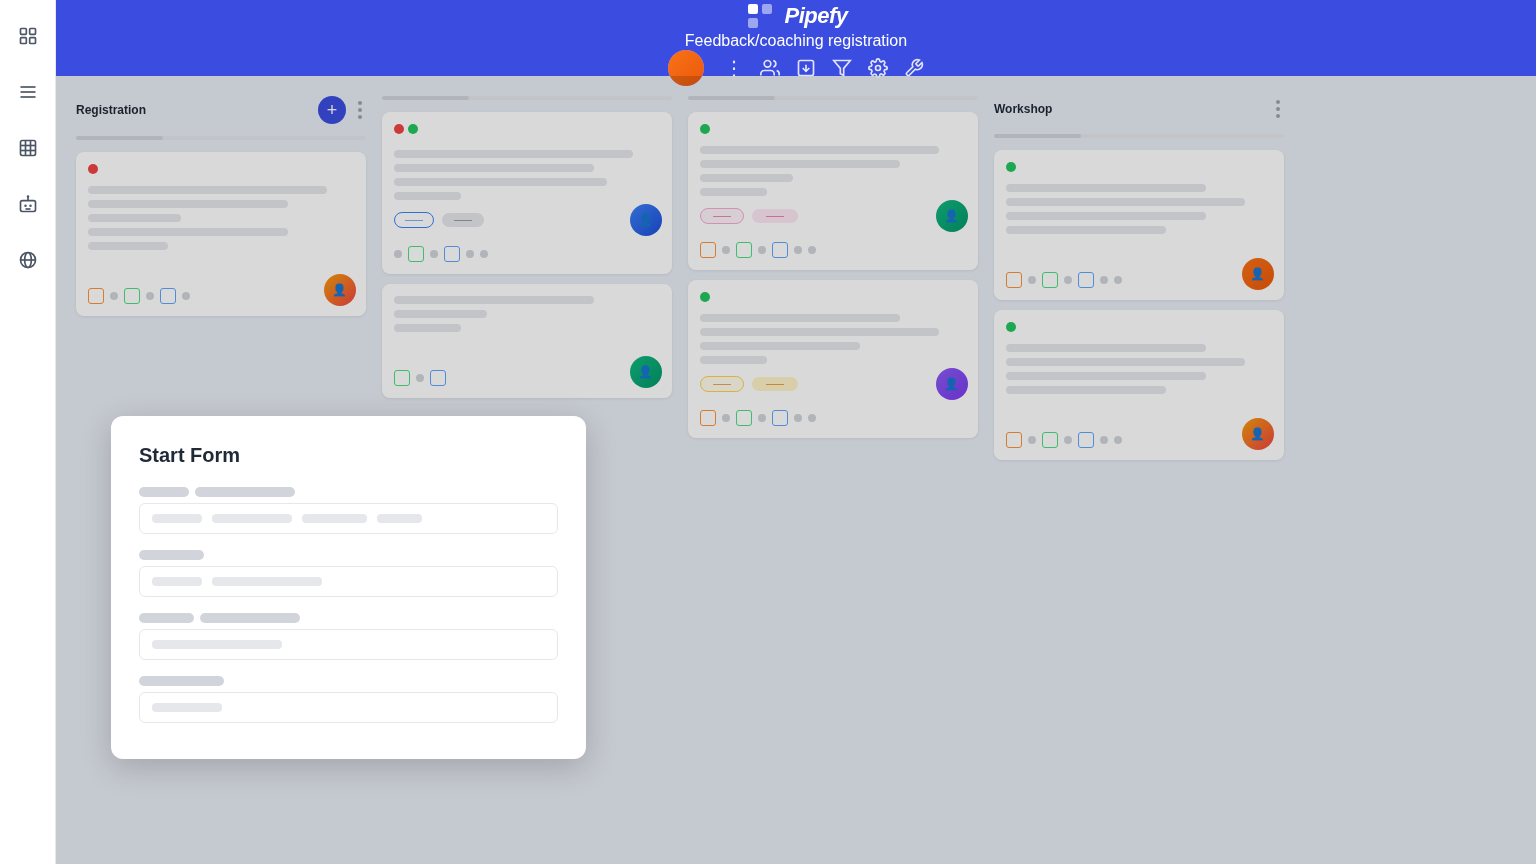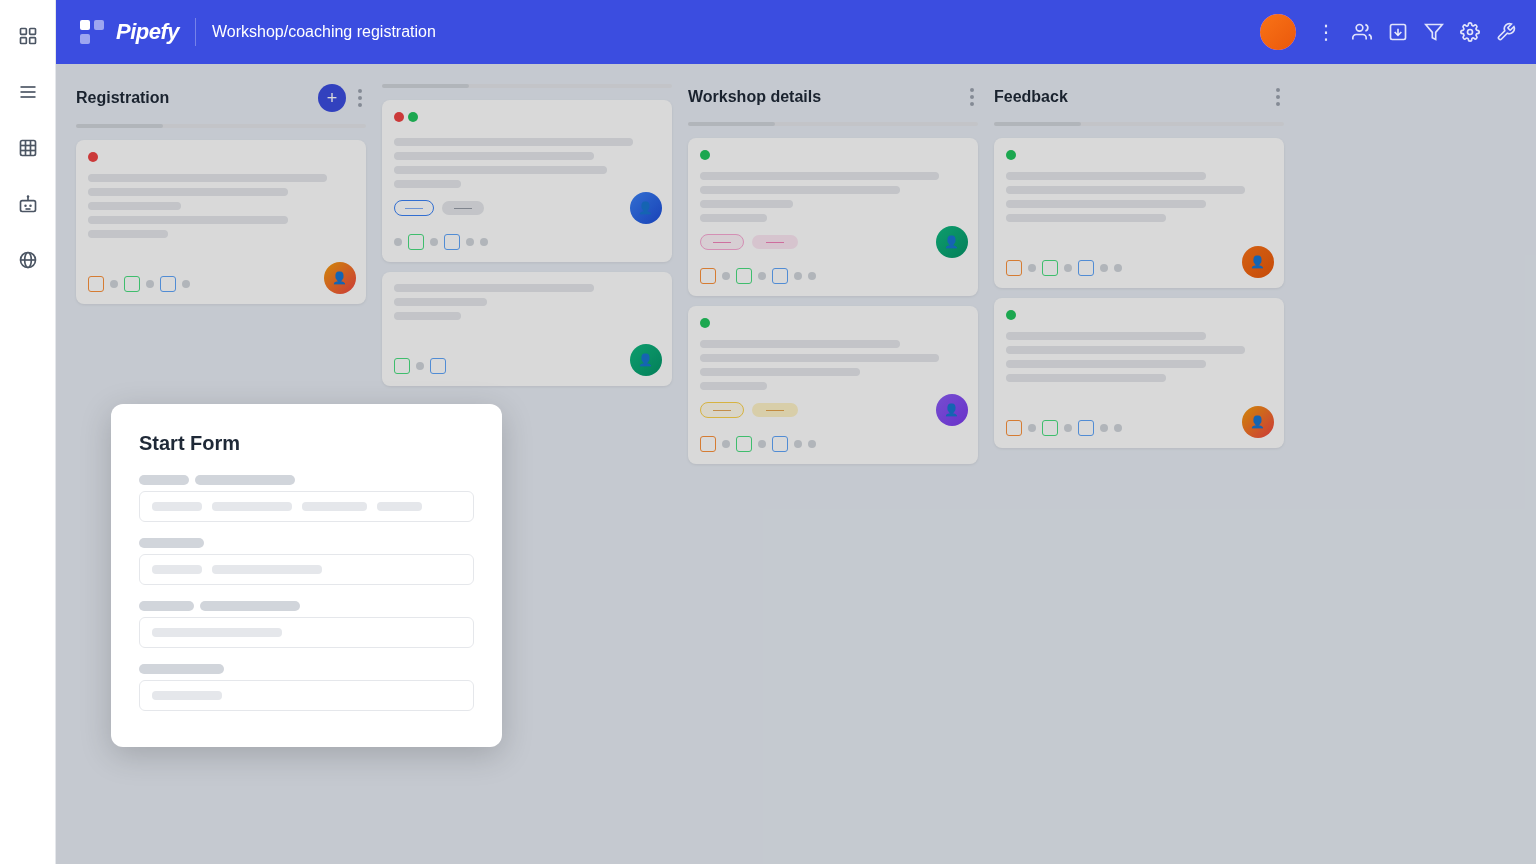--- a/index.html
+++ b/index.html
@@ -40,25 +40,26 @@
     .main {
       flex: 1;
       display: flex;
       flex-direction: column;
       overflow: hidden;
     }
 
     
     .header {
       background: #3b4de0;
-      height: 64px;
+      height: 76px;
       display: flex;
       align-items: center;
       padding: 0 20px;
       flex-shrink: 0;
+      flex-direction: column;
     }
     .header-title {
       color: #fff;
       font-size: 16px;
       font-weight: 400;
       flex: 1;
     }
     .header-actions {
       display: flex;
       align-items: center;
@@ -108,21 +109,21 @@
       flex-direction: column;
       gap: 0;
     }
     .column-header {
       display: flex;
       align-items: center;
       gap: 8px;
       margin-bottom: 12px;
     }
     .column-title {
-      font-size: 16px;
+      font-size: 12px;
       font-weight: 600;
       color: #1f2937;
       flex: 1;
     }
     .column-add-btn {
       width: 28px;
       height: 28px;
       border-radius: 50%;
       background: #3b4de0;
       color: #fff;
@@ -241,21 +242,21 @@
       background: rgba(0,0,0,0.15);
       z-index: 10;
       border-radius: 0;
     }
 
     
     .start-form-modal {
       position: absolute;
       left: 55px;
       top: 340px;
-      width: 391px;
+      width: 475px;
       background: #fff;
       border-radius: 12px;
       box-shadow: 0 8px 32px rgba(0,0,0,0.18);
       z-index: 20;
       overflow: hidden;
       display: flex;
       flex-direction: column;
     }
     .modal-content {
       padding: 28px 28px 20px;
@@ -413,21 +414,21 @@
   <div class="header">
     <div class="pipefy-logo">
       <svg width="32" height="32" viewBox="0 0 32 32" style="margin-right:6px;">
         <rect x="4" y="4" width="10" height="10" rx="2" fill="white"></rect>
         <rect x="18" y="4" width="10" height="10" rx="2" fill="white" opacity="0.5"></rect>
         <rect x="4" y="18" width="10" height="10" rx="2" fill="white" opacity="0.5"></rect>
       </svg>
       <span class="pipefy-logo-text">Pipefy</span>
     </div>
     <div style="width:1px;height:28px;background:rgba(255,255,255,0.3);margin:0 16px;"></div>
-    <span class="header-title">Workshop/coaching registration</span>
+    <span class="header-title">Feedback/coaching registration</span>
     <div class="header-actions">
       <div class="header-avatar">
         <div class="avatar-face face-5" style="width:100%;height:100%;border-radius:50%;"></div>
       </div>
       <div class="three-dots">⋮</div>
       <div class="header-action-icon">
         <svg viewBox="0 0 24 24" fill="none" stroke="rgba(255,255,255,0.85)" stroke-width="2">
           <path d="M17 21v-2a4 4 0 0 0-4-4H5a4 4 0 0 0-4 4v2"></path>
             <circle cx="9" cy="7" r="4"></circle>
           <path d="M23 21v-2a4 4 0 0 0-3-3.87"></path>
@@ -537,28 +538,20 @@
         </div>
         <div class="card-footer">
           <div class="icon-sq icon-sq-green"></div>
           <div class="card-dot-sm"></div>
           <div class="icon-sq icon-sq-blue"></div>
         </div>
       </div>
     </div>
 
     <div class="column">
-      <div class="column-header">
-        <span class="column-title">Workshop details</span>
-        <div class="dots-vertical">
-          <span></span>
-            <span></span>
-            <span></span>
-        </div>
-      </div>
       <div class="column-progress">
         <div class="column-progress-bar"></div>
       </div>
 
       <div class="card">
         <div class="card-dot" style="background:#22c55e;"></div>
         <div class="card-line card-line-long"></div>
         <div class="card-line card-line-medium"></div>
         <div class="card-line card-line-short" style="width:35%;"></div>
         <div class="card-line" style="width:25%;margin-bottom:12px;"></div>
@@ -600,21 +593,21 @@
           <div class="card-dot-sm"></div>
           <div class="icon-sq icon-sq-blue"></div>
           <div class="card-dot-sm"></div>
           <div class="card-dot-sm"></div>
         </div>
       </div>
     </div>
 
     <div class="column">
       <div class="column-header">
-        <span class="column-title">Feedback</span>
+        <span class="column-title">Workshop</span>
         <div class="dots-vertical">
           <span></span>
             <span></span>
             <span></span>
         </div>
       </div>
       <div class="column-progress">
         <div class="column-progress-bar"></div>
       </div>
 

